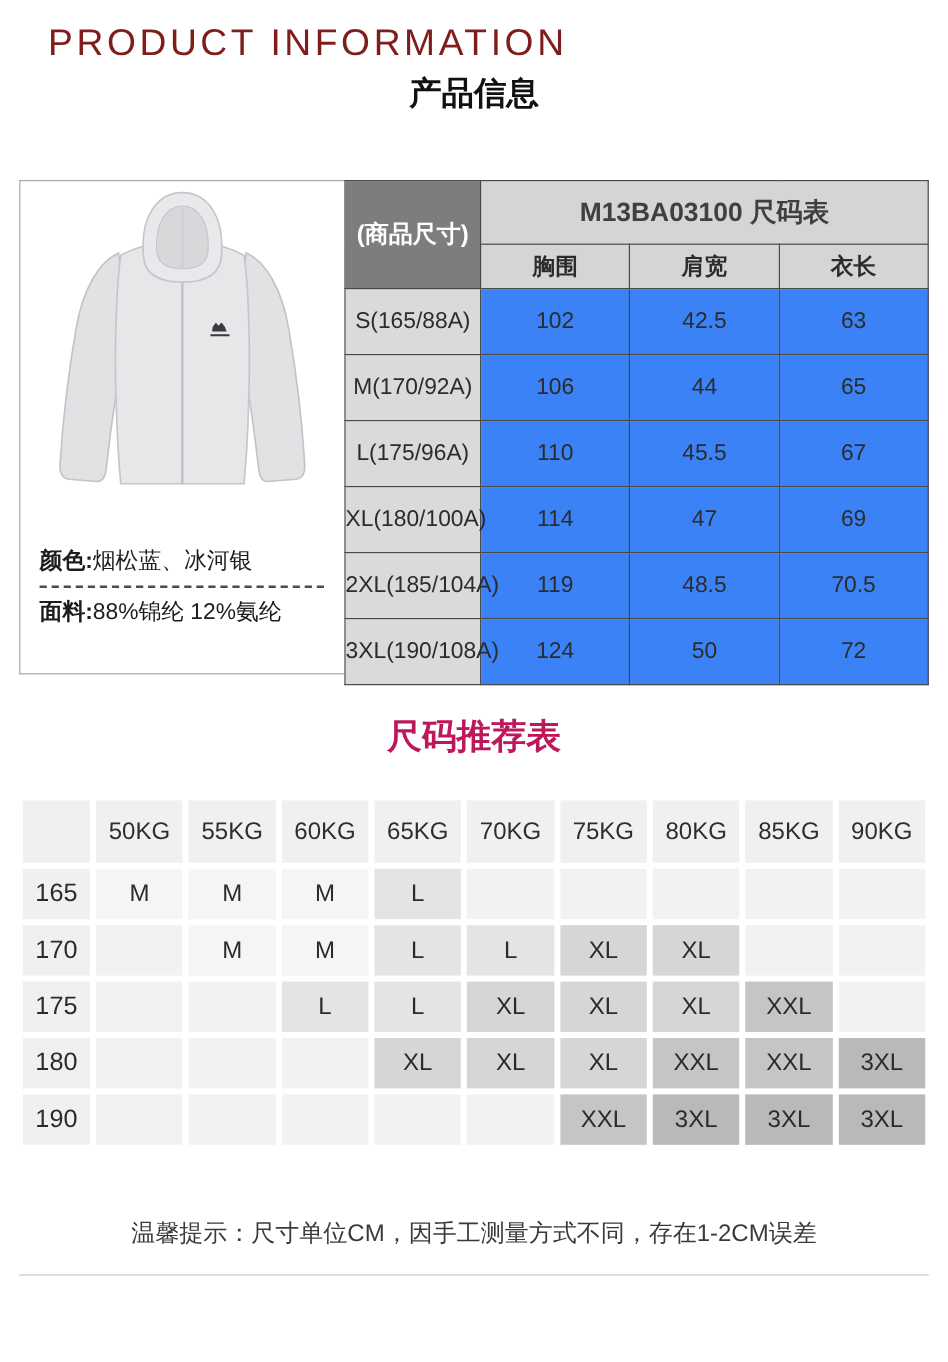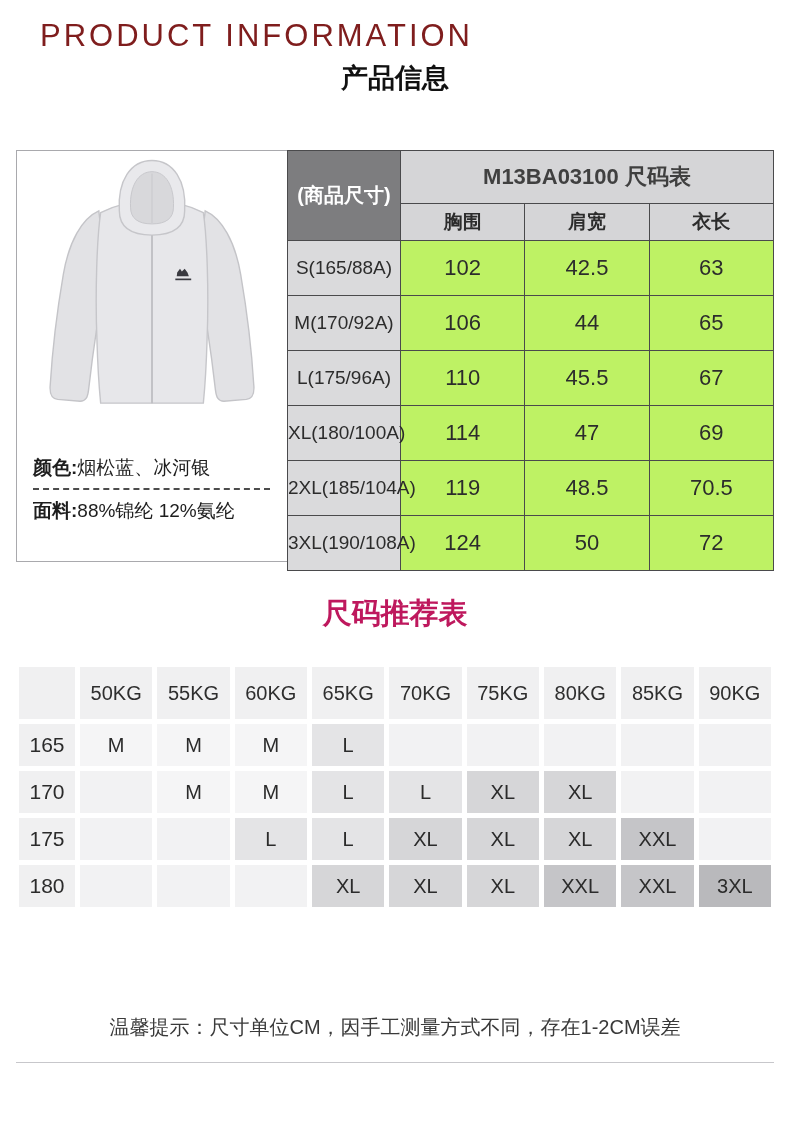--- a/index.html
+++ b/index.html
@@ -29,21 +29,21 @@
   .dash-sep{border-top:2px dashed #4c4c4c;margin:7px 0 8px 0;}
 
   .size-table{
     width:487px;border-collapse:collapse;table-layout:fixed;
   }
   .size-table td{border:1px solid #4a4a4c;text-align:center;vertical-align:middle;color:#2c2c2c;padding:0;}
   .size-table .corner{background:#7d7d7f;color:#fff;font-weight:700;font-size:20px;margin-top:28px;}
   .size-table .st-title{background:#d5d5d7;font-weight:700;font-size:22px;color:#404040;height:52px;}
   .size-table .col-h{background:#d5d5d7;font-weight:700;font-size:19px;height:36px;}
   .size-table .row-label{background:#dadadc;font-size:19px;height:54px;}
-  .size-table .val{background:#bef264;font-size:22px;}
+  .size-table .val{background:#3b82f6;font-size:19px;}
 
   
   .rec-title{
     position:absolute;top:594px;left:0;width:100%;text-align:center;
     font-size:29px;font-weight:700;color:#be185d;margin:0;
   }
   .rec-table{
     position:absolute;left:14px;top:662px;width:762px;
     border-spacing:5px;table-layout:fixed;
   }
@@ -224,17 +224,29 @@
         <td class="c-empty"></td>
         <td class="c-empty"></td>
         <td class="c-empty"></td>
         <td class="c-xl">XL</td>
         <td class="c-xl">XL</td>
         <td class="c-xl">XL</td>
         <td class="c-xxl">XXL</td>
         <td class="c-xxl">XXL</td>
         <td class="c-3xl">3XL</td>
       </tr>
+      <tr>
+        <td class="hl">190</td>
+        <td class="c-empty"></td>
+        <td class="c-empty"></td>
+        <td class="c-empty"></td>
+        <td class="c-empty"></td>
+        <td class="c-empty"></td>
+        <td class="c-xxl">XXL</td>
+        <td class="c-3xl">3XL</td>
+        <td class="c-3xl">3XL</td>
+        <td class="c-3xl">3XL</td>
+      </tr>
     </tbody>
 </table>
 
 <p class="footer-note">温馨提示：尺寸单位CM，因手工测量方式不同，存在1-2CM误差</p>
 <div class="bottom-divider"></div>
 
 </body></html>

